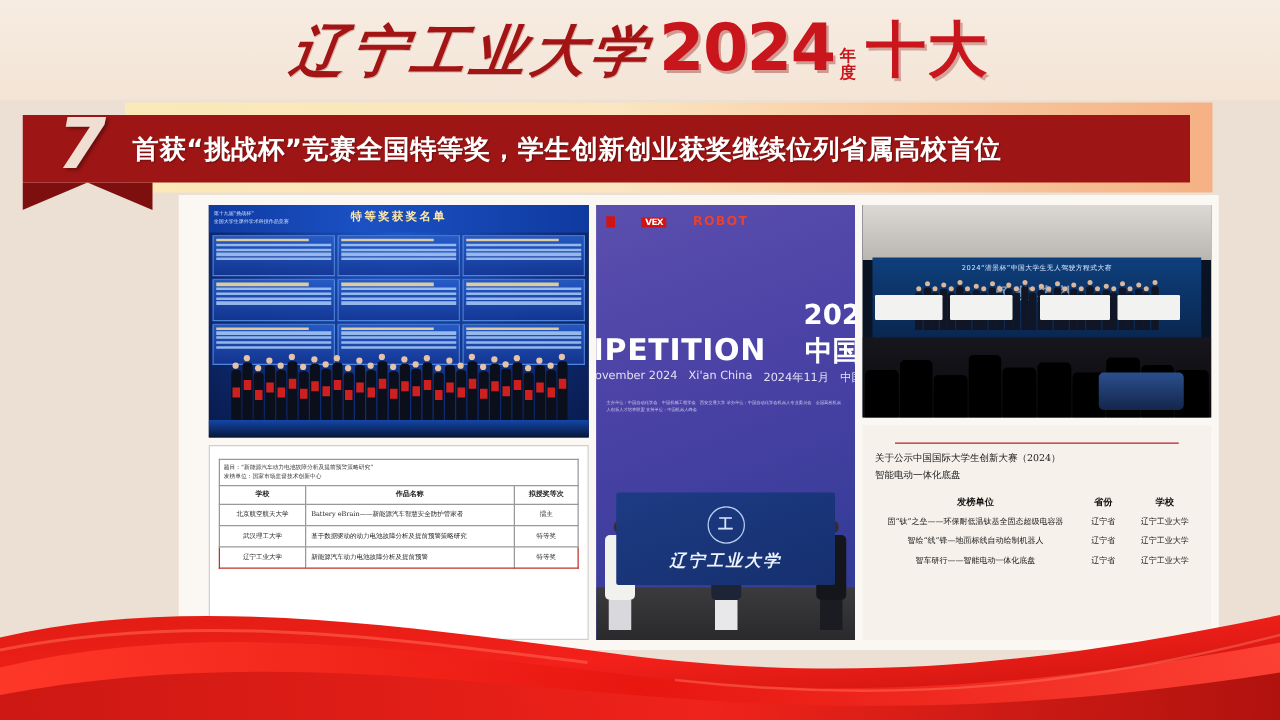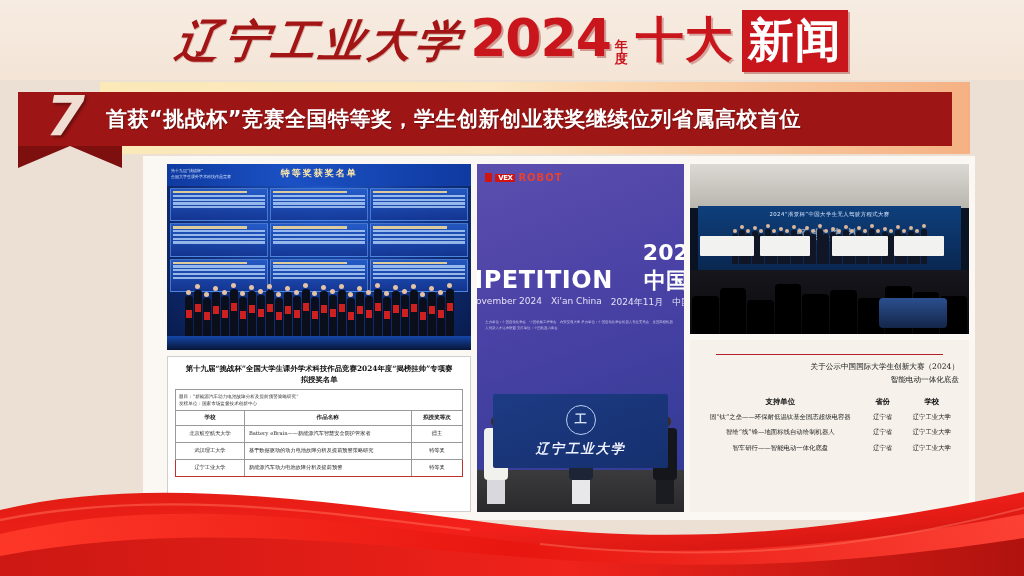--- a/index.html
+++ b/index.html
@@ -189,21 +189,21 @@
   table.awards tr.hl td { border-top: 1.2px solid #c0322b; border-bottom: 1.2px solid #c0322b; }
   table.awards tr.hl td:first-child { border-left: 1.2px solid #c0322b; }
   table.awards tr.hl td:last-child  { border-right: 1.2px solid #c0322b; }
 
   
   .ph-mid { flex: 1; position: relative; overflow: hidden; background: #4a44a8; }
   .mid-wall {
     position: absolute; inset: 0;
     background: linear-gradient(160deg,#5b4fae 0%, #4b42a6 40%, #2e3a93 100%);
   }
-  .jaka { position: absolute; top: 8px; left: 8px; display: flex; align-items: center; gap: 3px; }
+  .jaka { position: absolute; top: 8px; left: 8px; display: flex; align-items: center; gap: 21px; }
   .jaka .sq { width: 7px; height: 9px; background: #d01414; }
   .jaka .vex {
     background: #d01414; color: #fff; font-size: 7px; font-weight: 900;
     padding: 0 3px; letter-spacing: -.5px;
   }
   .jaka .nm { color: #e8412f; font-size: 10px; font-weight: 900; letter-spacing: 1px; }
   .mid-l1 {
     position: absolute; left: -10px; top: 76px;
     color: #fff; font-weight: bold; font-size: 24px; letter-spacing: .5px; white-space: nowrap;
   }
@@ -310,21 +310,21 @@
   .doc2 {
     flex: 1; background: #f6f1ea; padding: 9px 10px 6px;
     overflow: hidden; display: flex; flex-direction: column;
   }
   .doc2-title {
     text-align: center; color: #b3202a; font-size: 13px; font-weight: bold;
     letter-spacing: 6px; font-family: "DejaVu Serif", serif;
   }
   .doc2-rule { height: 1.4px; background: #b3202a; margin: 5px 16px 6px; }
   .doc2-sub {
-    text-align: right; font-size: 7.6px; color: #1a1a1a; line-height: 1.7;
+    text-align: left; font-size: 7.6px; color: #1a1a1a; line-height: 1.7;
     font-family: "DejaVu Serif", serif;
   }
   table.proj {
     width: 100%; border-collapse: collapse; margin-top: 8px;
     font-family: "DejaVu Serif", serif;
   }
   table.proj th {
     font-size: 7.4px; font-weight: bold; color: #111; padding: 2px 1px;
   }
   table.proj td {
@@ -349,21 +349,20 @@
 
 <div class="header">
   <div class="title-wrap">
     <span class="cal-zone">辽宁工业大学</span>
     <span class="year-num">2024</span>
     <span class="year-stack">
       <span>年</span>
       <span>度</span>
     </span>
     <span class="big-ten">十大</span>
-    <span class="news-box">新闻</span>
   </div>
 </div>
 
 <div class="banner-bg"></div>
 <div class="banner-tail"></div>
 <div class="banner">
   <div class="banner-text">首获“挑战杯”竞赛全国特等奖，学生创新创业获奖继续位列省属高校首位</div>
 </div>
 <div class="banner-num">7</div>
 
@@ -474,24 +473,20 @@
             <div class="pp" style="height:52px"></div>
           <div class="pp" style="height:44px"></div>
             <div class="pp" style="height:50px"></div>
           <div class="pp" style="height:46px"></div>
             <div class="pp" style="height:53px"></div>
         </div>
         <div class="bs-floor"></div>
       </div>
 
       <div class="doc">
-        <div class="doc-title">
-          <div>第十九届“挑战杯”全国大学生课外学术科技作品竞赛2024年度“揭榜挂帅”专项赛</div>
-          <div>拟授奖名单</div>
-        </div>
         <div class="doc-sub">
           <div>题目：“新能源汽车动力电池故障分析及提前预警策略研究”</div>
           <div>发榜单位：国家市场监督技术创新中心</div>
         </div>
         <table class="awards">
           <thead>
             <tr>
               <th style="width:24%">学校</th>
               <th style="width:58%">作品名称</th>
               <th style="width:18%">拟授奖等次</th>
@@ -624,21 +619,21 @@
 
       <div class="doc2">
         <div class="doc2-rule"></div>
         <div class="doc2-sub">
           <div>关于公示中国国际大学生创新大赛（2024）</div>
           <div>智能电动一体化底盘</div>
         </div>
         <table class="proj">
           <thead>
             <tr>
-              <th class="c-proj">支持单位</th>
+              <th class="c-proj">发榜单位</th>
               <th class="c-prov">省份</th>
               <th class="c-school">学校</th>
             </tr>
           </thead>
           <tbody>
             <tr>
               <td>固“钛”之垒——环保耐低温钛基全固态超级电容器</td>
               <td>辽宁省</td>
               <td>辽宁工业大学</td>
             </tr>

